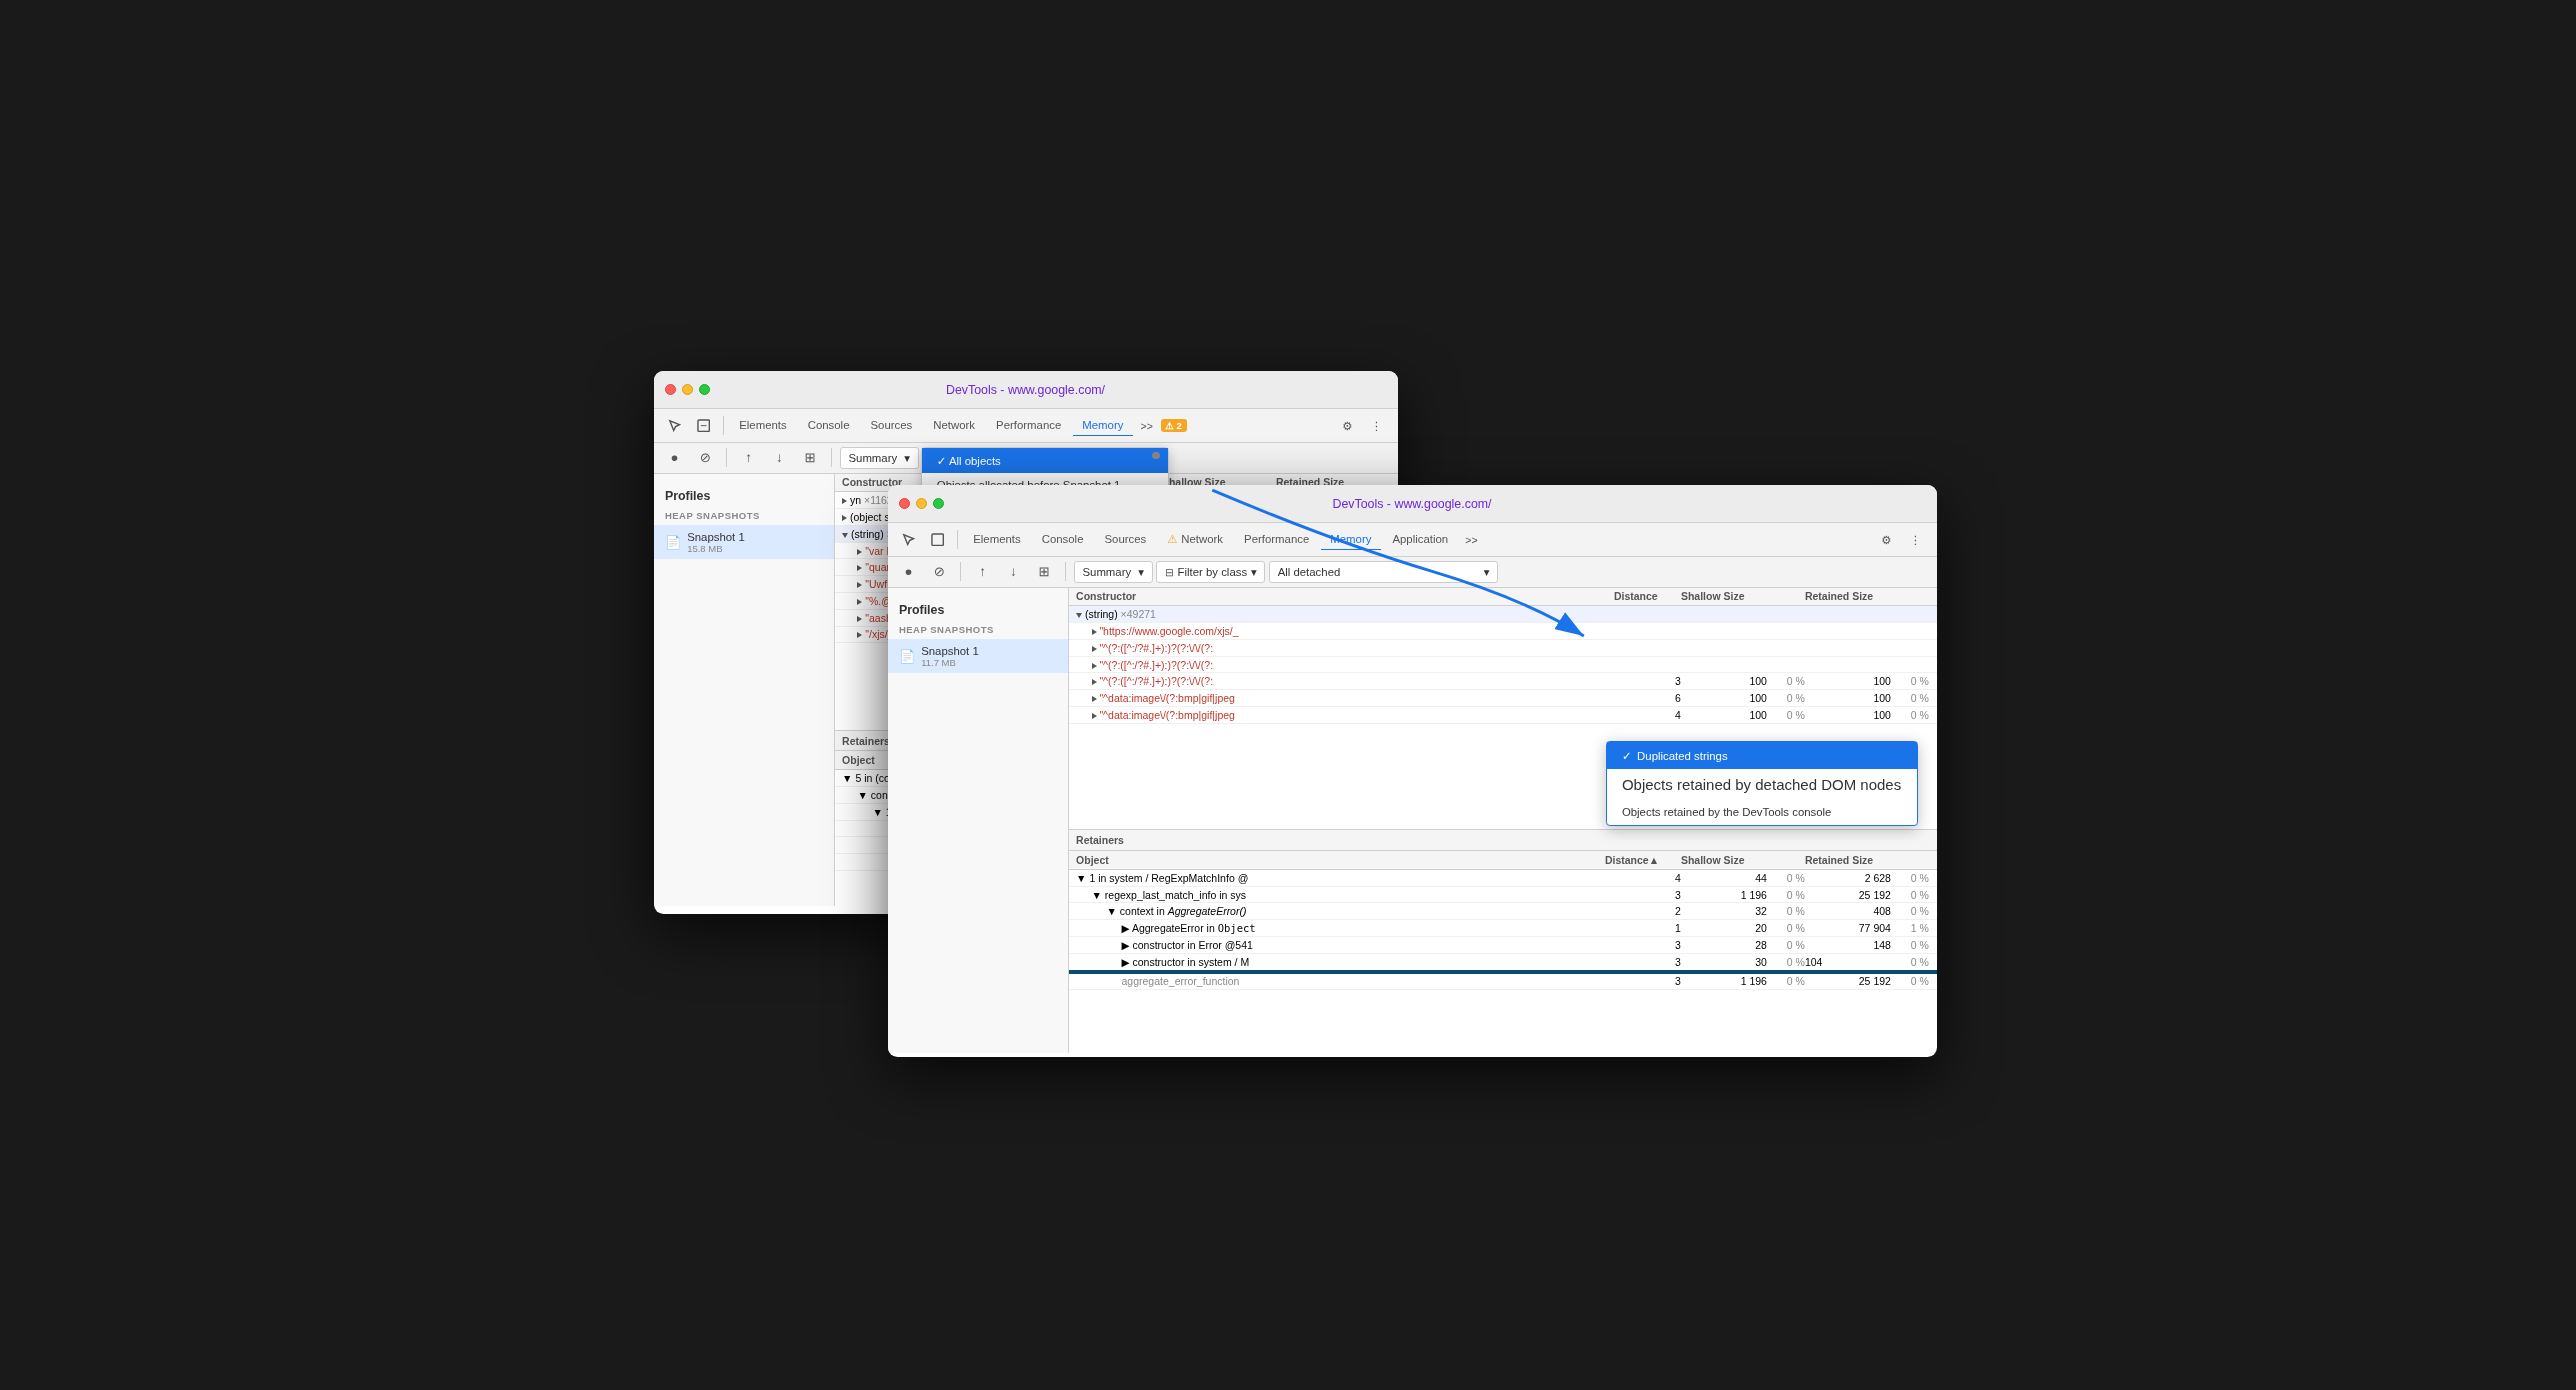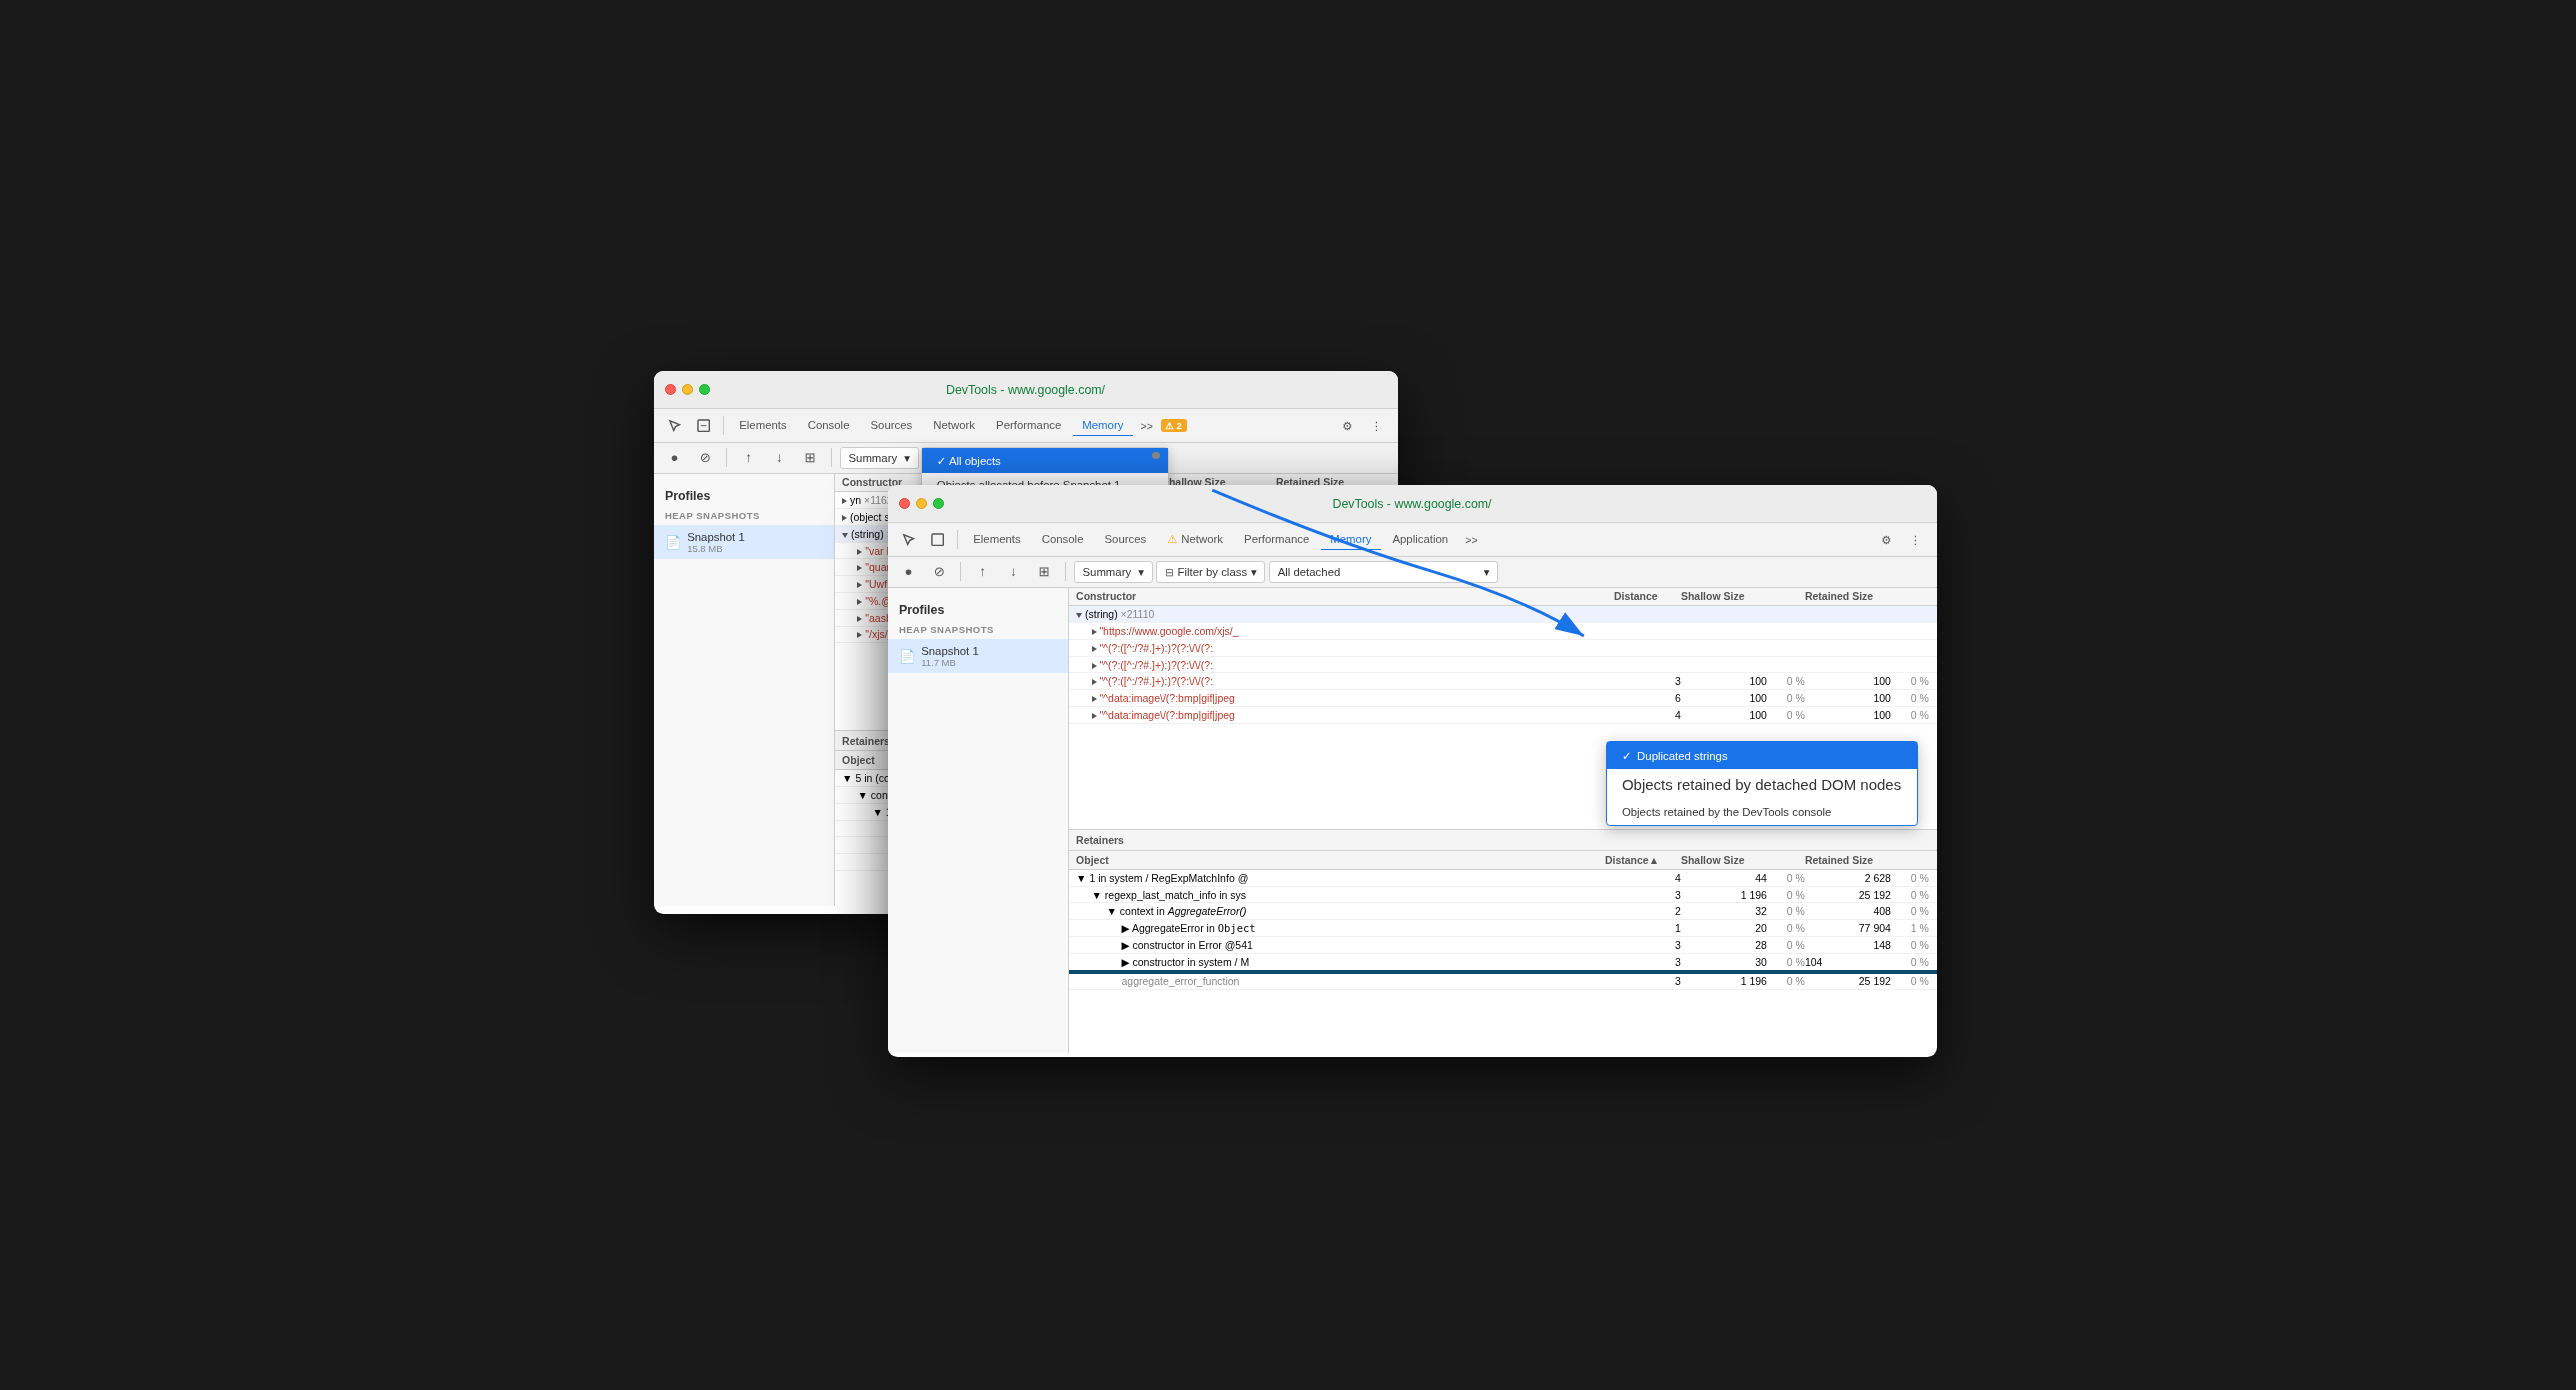--- a/index.html
+++ b/index.html
@@ -69,21 +69,21 @@
     .tl-red { background: #ff5f57; border: 1px solid #e0443e; }
     .tl-yellow { background: #febc2e; border: 1px solid #d4a017; }
     .tl-green { background: #28c840; border: 1px solid #1aab29; }
 
     .titlebar-title {
       position: absolute;
       left: 50%;
       transform: translateX(-50%);
       font-size: 12.4px;
       font-weight: 500;
-      color: #15803d;
+      color: #6d28d9;
     }
 
     
     .devtools-toolbar {
       background: #f3f3f3;
       height: 34px;
       display: flex;
       align-items: center;
       padding: 0 7.6px;
       border-bottom: 1px solid #d0d0d0;
@@ -562,21 +562,21 @@
           <span>Constructor</span>
           <span>Distance</span>
           <span>Shallow Size</span>
           <span></span>
           <span>Retained Size</span>
           <span></span>
         </div>
 
         <div style="overflow-y:auto;height:48%;">
           <div style="display:grid;grid-template-columns:1fr 67px 86px 38px 86px 38px;padding:1.9px 7.6px;border-bottom:1px solid #f0f0f0;font-size:10.5px;background:#eef2ff;">
-            <span><span class="tri-down"></span>(string) <span style="color:#888;">×21110</span></span>
+            <span><span class="tri-down"></span>(string) <span style="color:#888;">×49271</span></span>
           </div>
           <div style="display:grid;grid-template-columns:1fr 67px 86px 38px 86px 38px;padding:1.9px 7.6px 1.9px 23px;border-bottom:1px solid #f0f0f0;font-size:10.5px;">
             <span style="color:#c0392b;"><span class="tri-right"></span>"https://www.google.com/xjs/_</span>
           </div>
           <div style="display:grid;grid-template-columns:1fr 67px 86px 38px 86px 38px;padding:1.9px 7.6px 1.9px 23px;border-bottom:1px solid #f0f0f0;font-size:10.5px;">
             <span style="color:#c0392b;"><span class="tri-right"></span>"^(?:([^:/?#.]+):)?(?:\/\/(?:</span>
           </div>
           <div style="display:grid;grid-template-columns:1fr 67px 86px 38px 86px 38px;padding:1.9px 7.6px 1.9px 23px;border-bottom:1px solid #f0f0f0;font-size:10.5px;">
             <span style="color:#c0392b;"><span class="tri-right"></span>"^(?:([^:/?#.]+):)?(?:\/\/(?:</span>
           </div>

